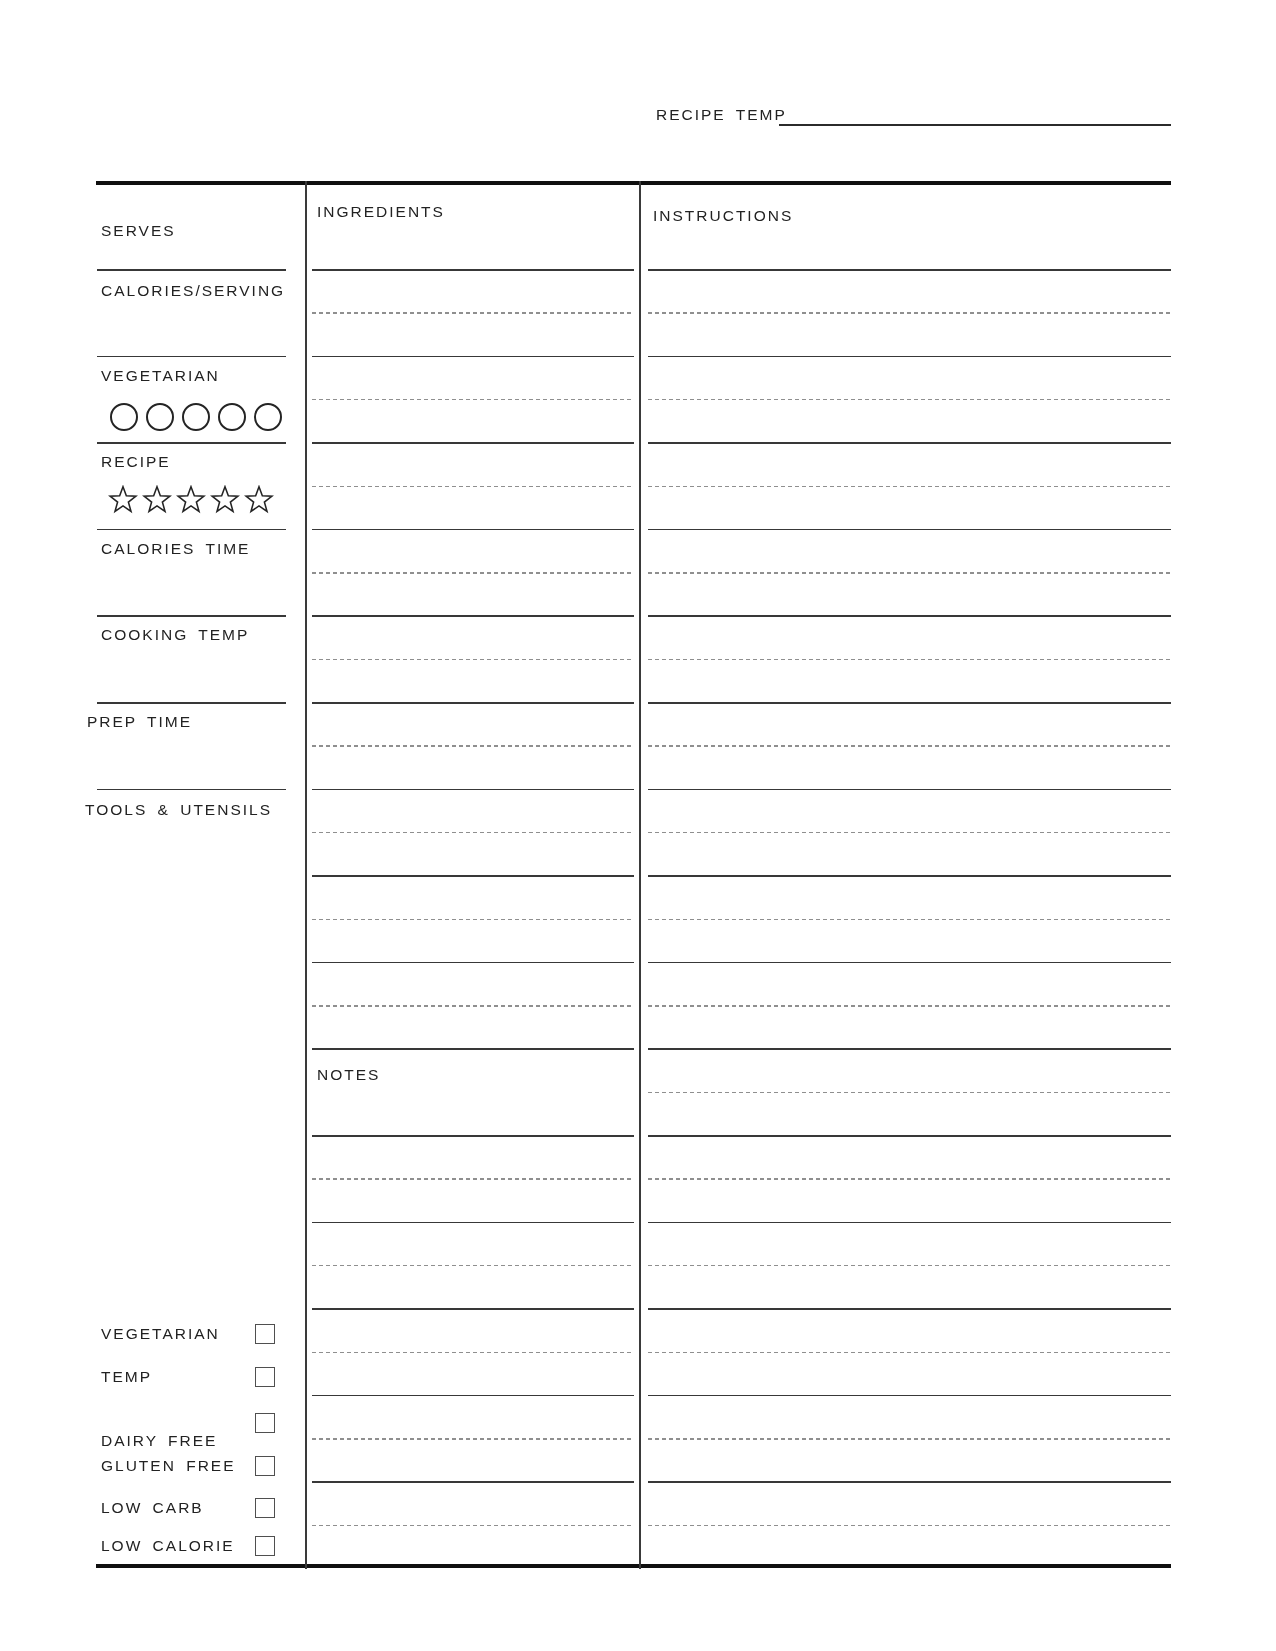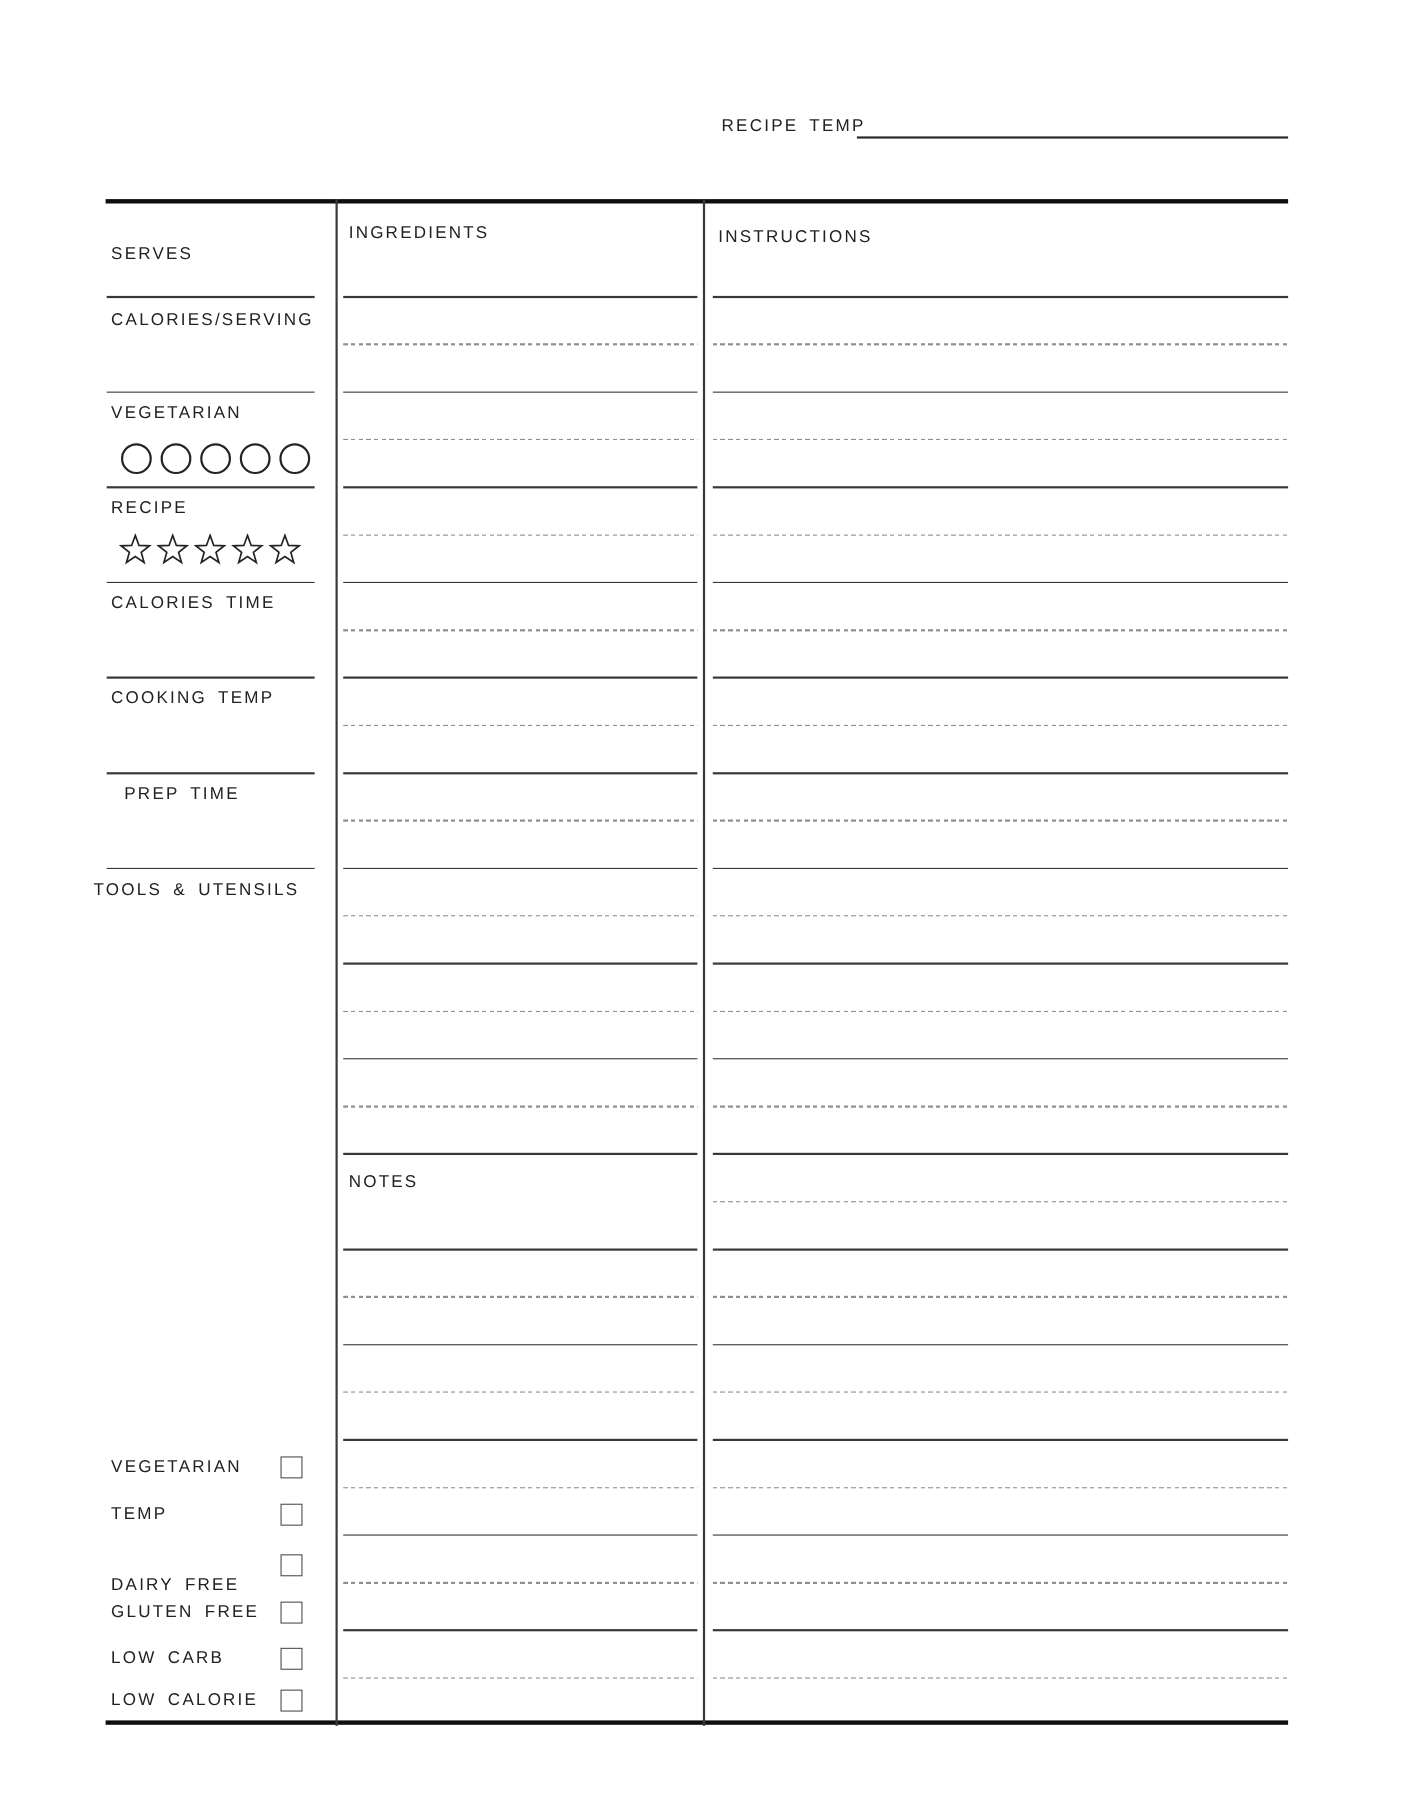--- a/index.html
+++ b/index.html
@@ -70,21 +70,21 @@
       <div class="sec-line" style="top: 702px;"></div>
       <div class="sec-line" style="top: 788.6px;"></div>
     </div>
 
   <div class="lbl" style="left:101px;top:203px;margin-top:19px;">SERVES</div>
   <div class="lbl" style="left:101px;top:282px;">CALORIES/SERVING</div>
   <div class="lbl" style="left:101px;top:367px;">VEGETARIAN</div>
   <div class="lbl" style="left:101px;top:453px;">RECIPE</div>
   <div class="lbl" style="left:101px;top:540px;">CALORIES TIME</div>
   <div class="lbl" style="left:101px;top:626px;">COOKING TEMP</div>
-  <div class="lbl" style="left:113px;top:713px;">PREP TIME</div>
+  <div class="lbl" style="left:87px;top:713px;">PREP TIME</div>
   <div class="lbl" style="left:85px;top:801px;">TOOLS &amp; UTENSILS</div>
 
   <div class="circles" id="difficulty-circles">
       <div class="circle"></div>
       <div class="circle"></div>
       <div class="circle"></div>
       <div class="circle"></div>
       <div class="circle"></div>
     </div>
   <div class="stars" id="rating-stars">

